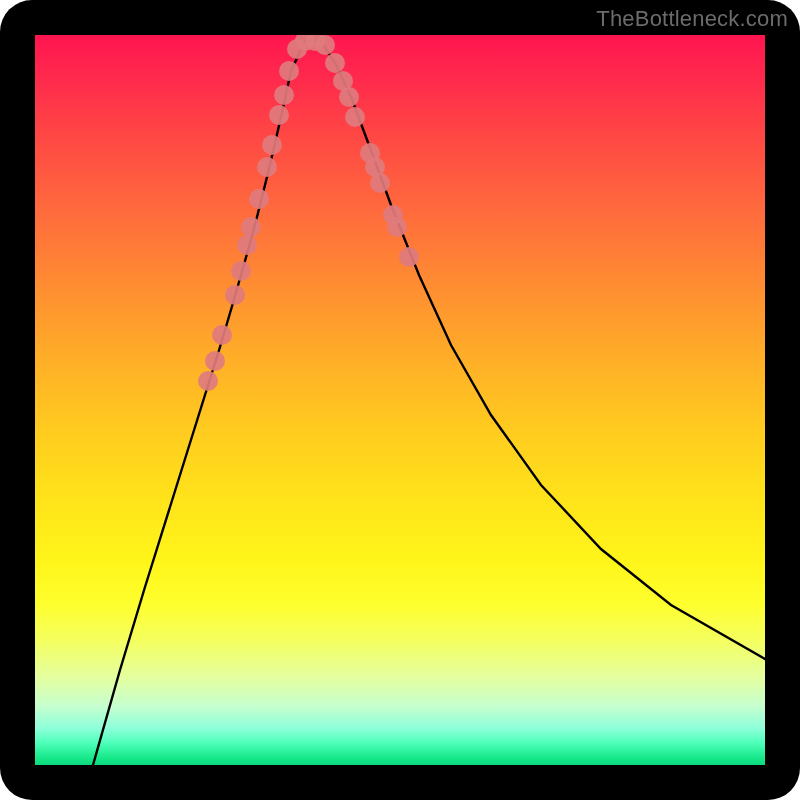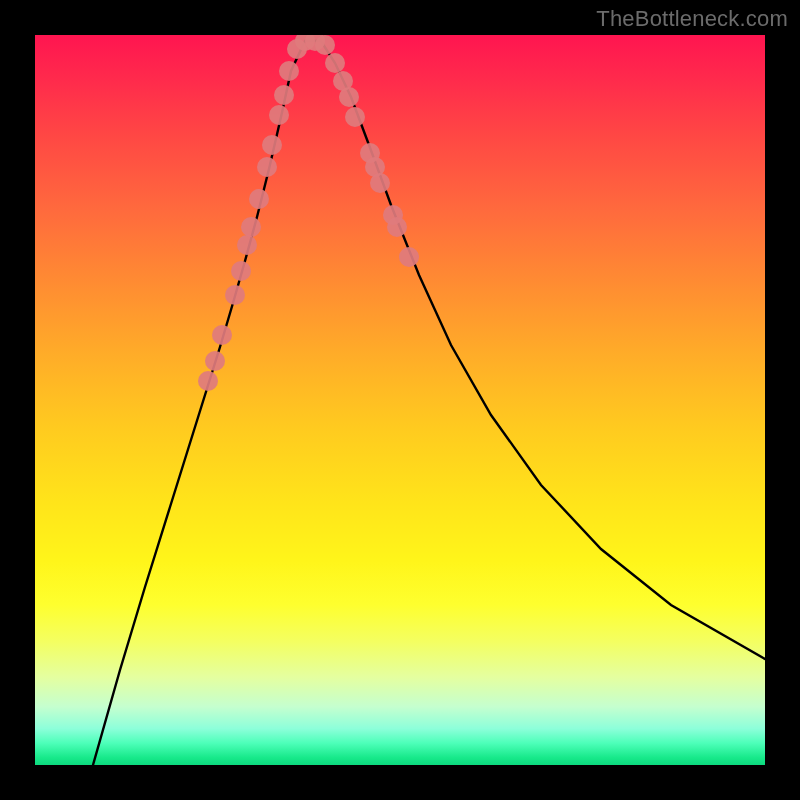--- a/index.html
+++ b/index.html
@@ -8,20 +8,21 @@
     width: 800px;
     height: 800px;
     overflow: hidden;
     font-family: Arial, Helvetica, sans-serif;
   }
   .frame {
     width: 800px;
     height: 800px;
     background: #000;
     position: relative;
+    border-radius: 32px;
   }
   .plot-area {
     position: absolute;
     left: 35px;
     top: 35px;
     width: 730px;
     height: 730px;
     overflow: hidden;
   }
   .gradient-bg {

